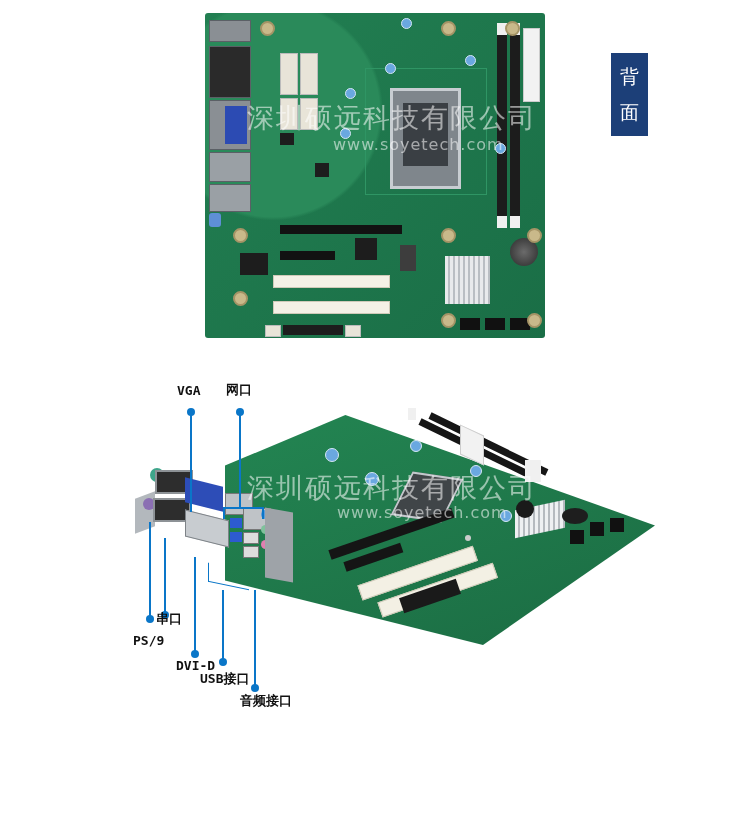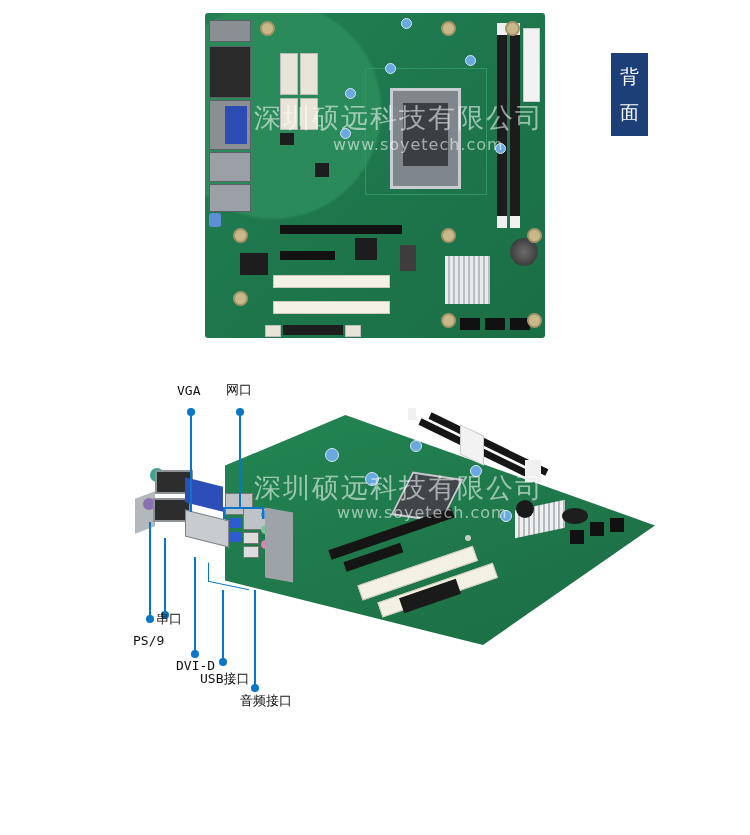--- a/index.html
+++ b/index.html
@@ -32,21 +32,21 @@
   .battery { position: absolute; left: 305px; top: 225px; width: 28px; height: 28px; border-radius: 50%;
              background: radial-gradient(circle, #6b6b6b, #2a2a2a); }
   .chip { position: absolute; background: #1d1d1d; }
   .cap { position: absolute; width: 9px; height: 9px; border-radius: 50%; background: #6aa8e0; border: 1px solid #d5e6f4; }
   .sata { position: absolute; top: 305px; width: 20px; height: 12px; background: #111; }
   .hole { position: absolute; width: 11px; height: 11px; border-radius: 50%; background: #c9b98a; border: 2px solid #a59466; }
   .header-conn { position: absolute; height: 10px; background: #e8e4d8; border: 1px solid #bbb; }
 
   .watermark { position: absolute; color: rgba(255,255,255,0.55); white-space: nowrap; pointer-events: none;
                font-family: "DejaVu Sans", sans-serif; }
-  .wm-cn { font-size: 27px; letter-spacing: 2px; font-weight: 300; margin-left: 7px; }
+  .wm-cn { font-size: 27px; letter-spacing: 2px; font-weight: 300; }
   .wm-url { font-size: 16px; letter-spacing: 1px; }
 
   
   .side-badge { position: absolute; left: 611px; top: 53px; width: 37px; height: 83px; background: #1c3f78;
                 color: #ffffff; font-size: 19px; display: flex; flex-direction: column; align-items: center;
                 justify-content: center; gap: 10px; font-family: "DejaVu Sans", sans-serif; }
 
   
   .board-3d-wrap { position: absolute; left: 130px; top: 400px; width: 540px; height: 270px; }
   .board-3d { position: absolute; left: 95px; top: 15px; width: 430px; height: 230px;
@@ -68,21 +68,21 @@
   .pci3d { position: absolute; height: 14px; background: #f3f0e4; border: 1px solid #cdc8b5; transform: rotate(-19deg); transform-origin: left center; }
   .dimm3d { position: absolute; width: 130px; height: 7px; background: #161616; transform: rotate(26deg); transform-origin: left center; }
   .heatsink3d { position: absolute; left: 385px; top: 105px; width: 50px; height: 28px;
                 background: repeating-linear-gradient(90deg, #eef0f2 0 3px, #b5babf 3px 5px); transform: skewY(-12deg); }
   .cpu3d { position: absolute; left: 270px; top: 75px; width: 50px; height: 40px; background: #404548; border: 2px solid #c3c8cc;
            transform: skewX(-20deg) rotate(8deg); }
 
   
   .callout-line { position: absolute; background: #0a76c8; }
   .callout-dot { position: absolute; width: 8px; height: 8px; border-radius: 50%; background: #0a76c8; }
-  .callout-label { position: absolute; font-size: 13px; font-weight: normal; color: #111; white-space: nowrap;
+  .callout-label { position: absolute; font-size: 13px; font-weight: bold; color: #111; white-space: nowrap;
                    font-family: "DejaVu Sans Mono", monospace; }
   .bracket { position: absolute; border: 1.5px solid #0a76c8; }
 </style>
 </head>
 <body>
 
 <div class="board-top">
   <div class="io-col">
     <div class="io-block" style="top:2px;height:20px;"></div>
     <div class="io-block" style="top:28px;height:50px;background:#2a2a2a;"></div>

